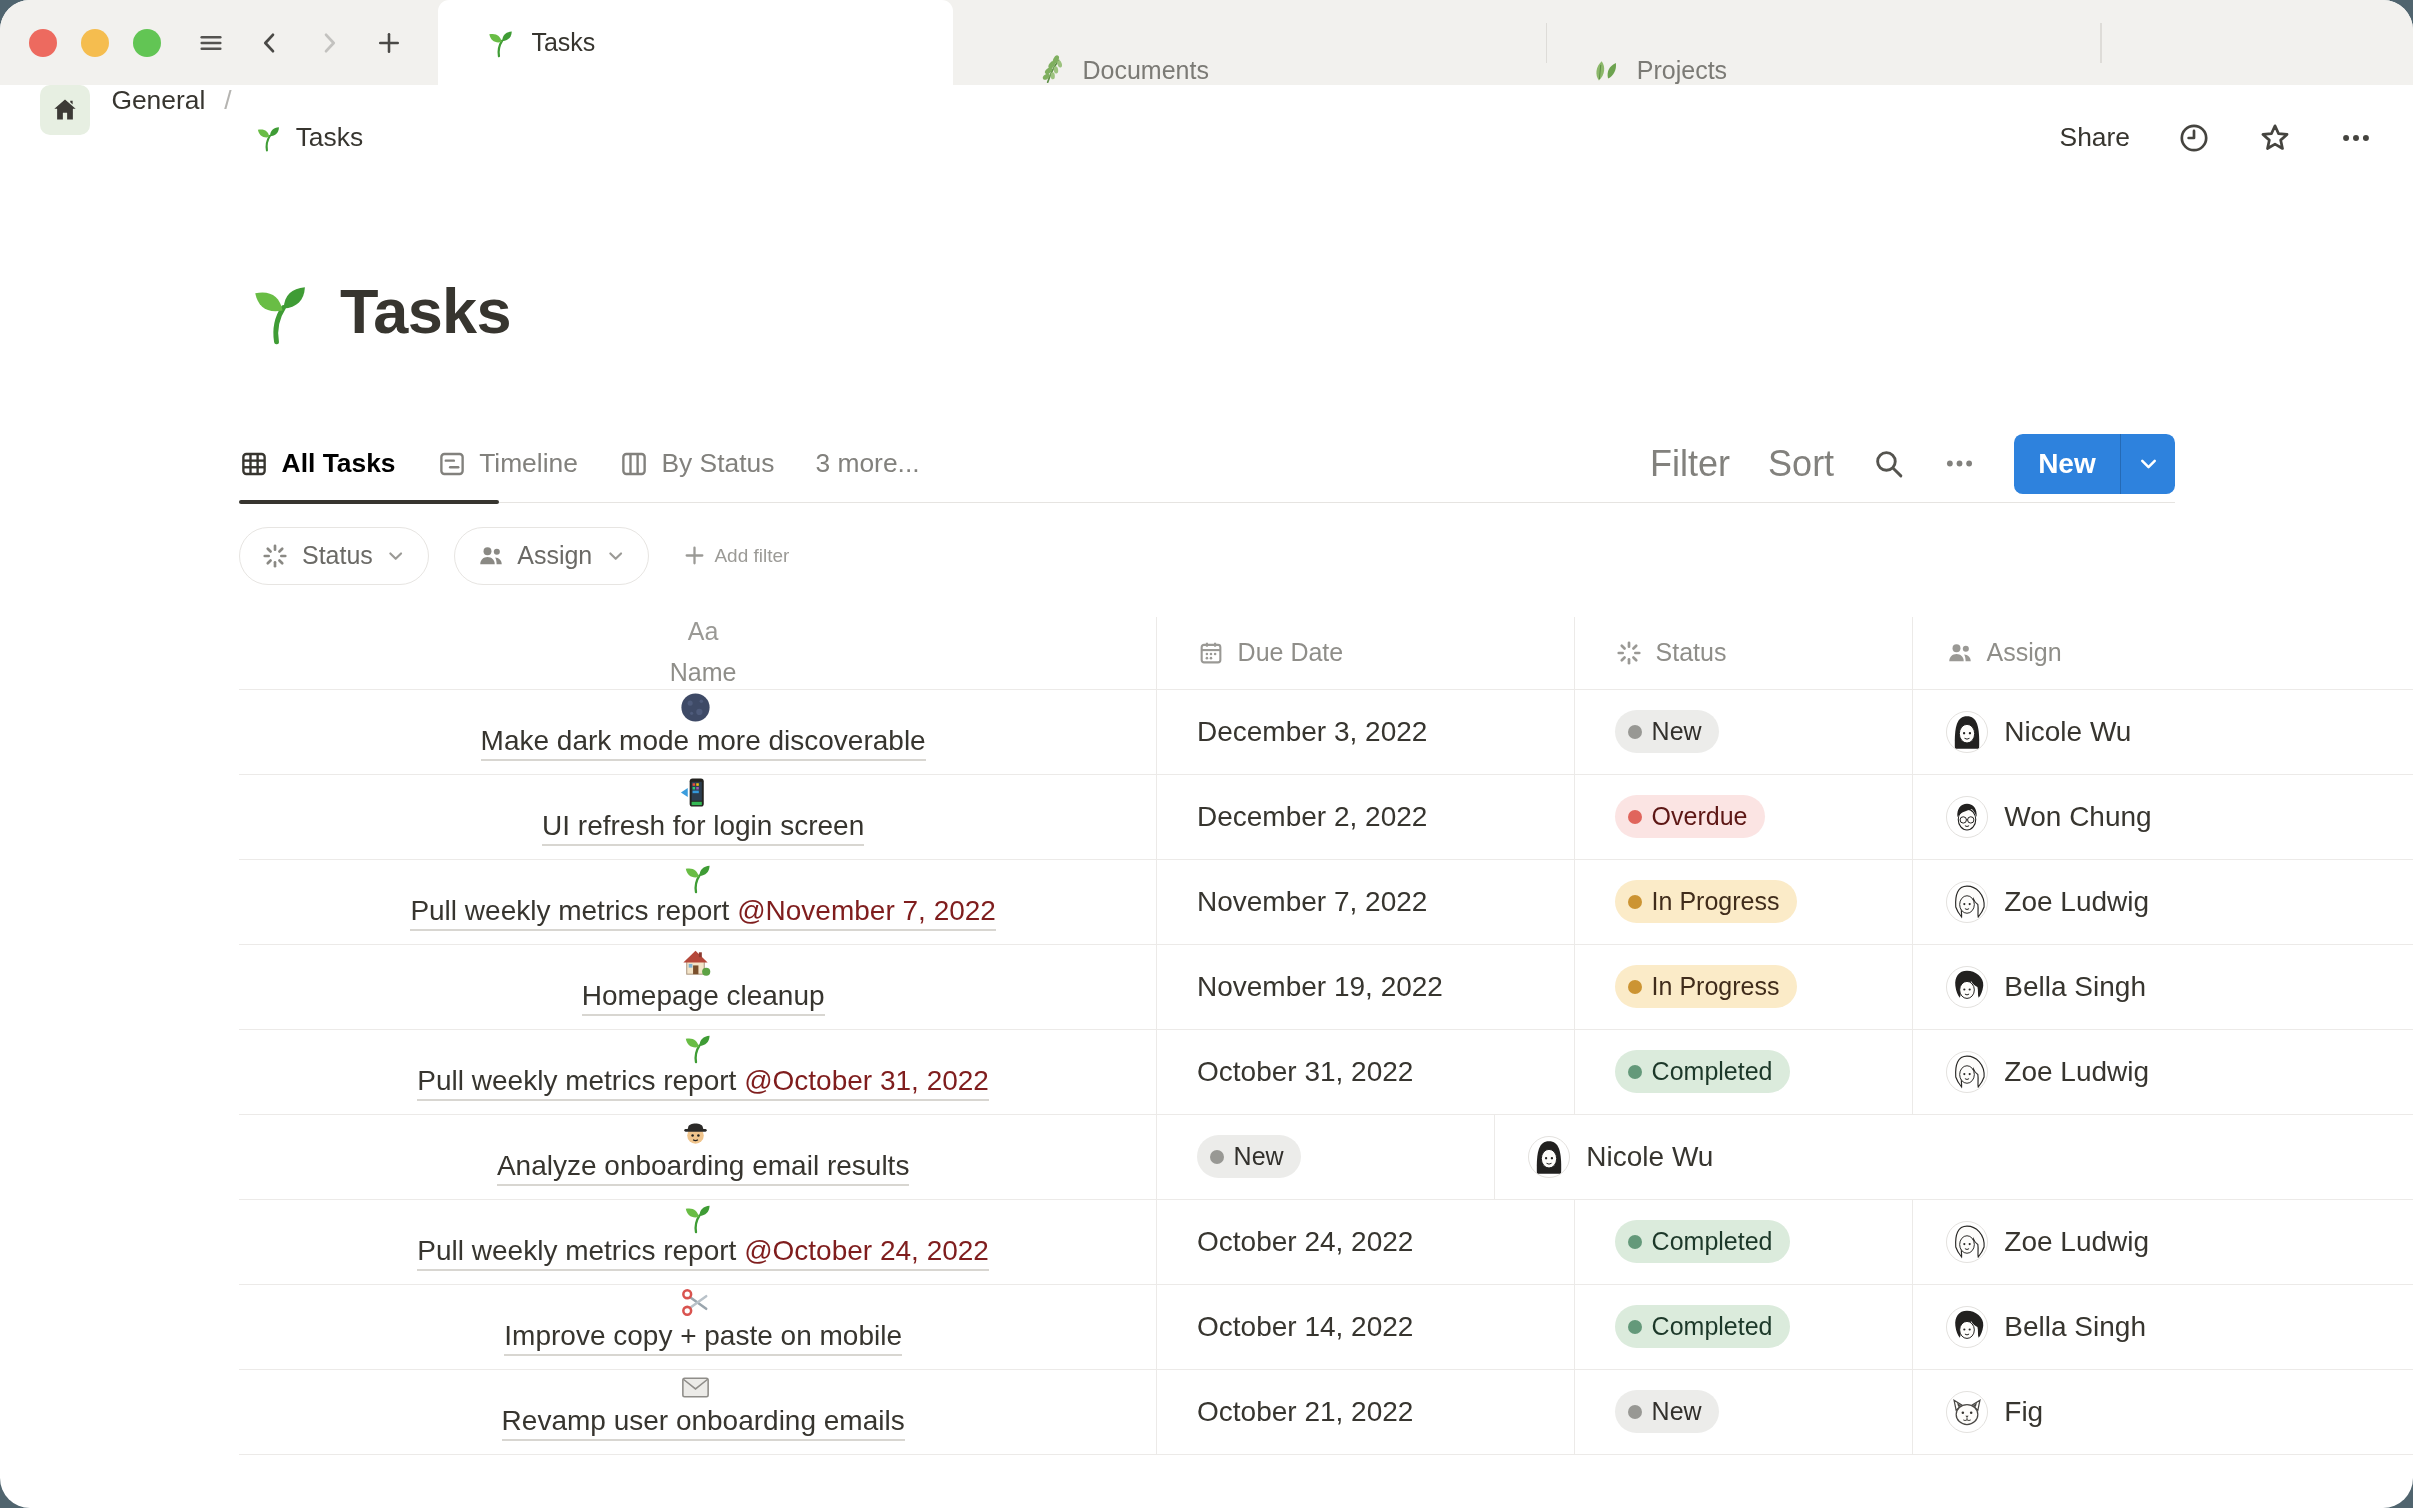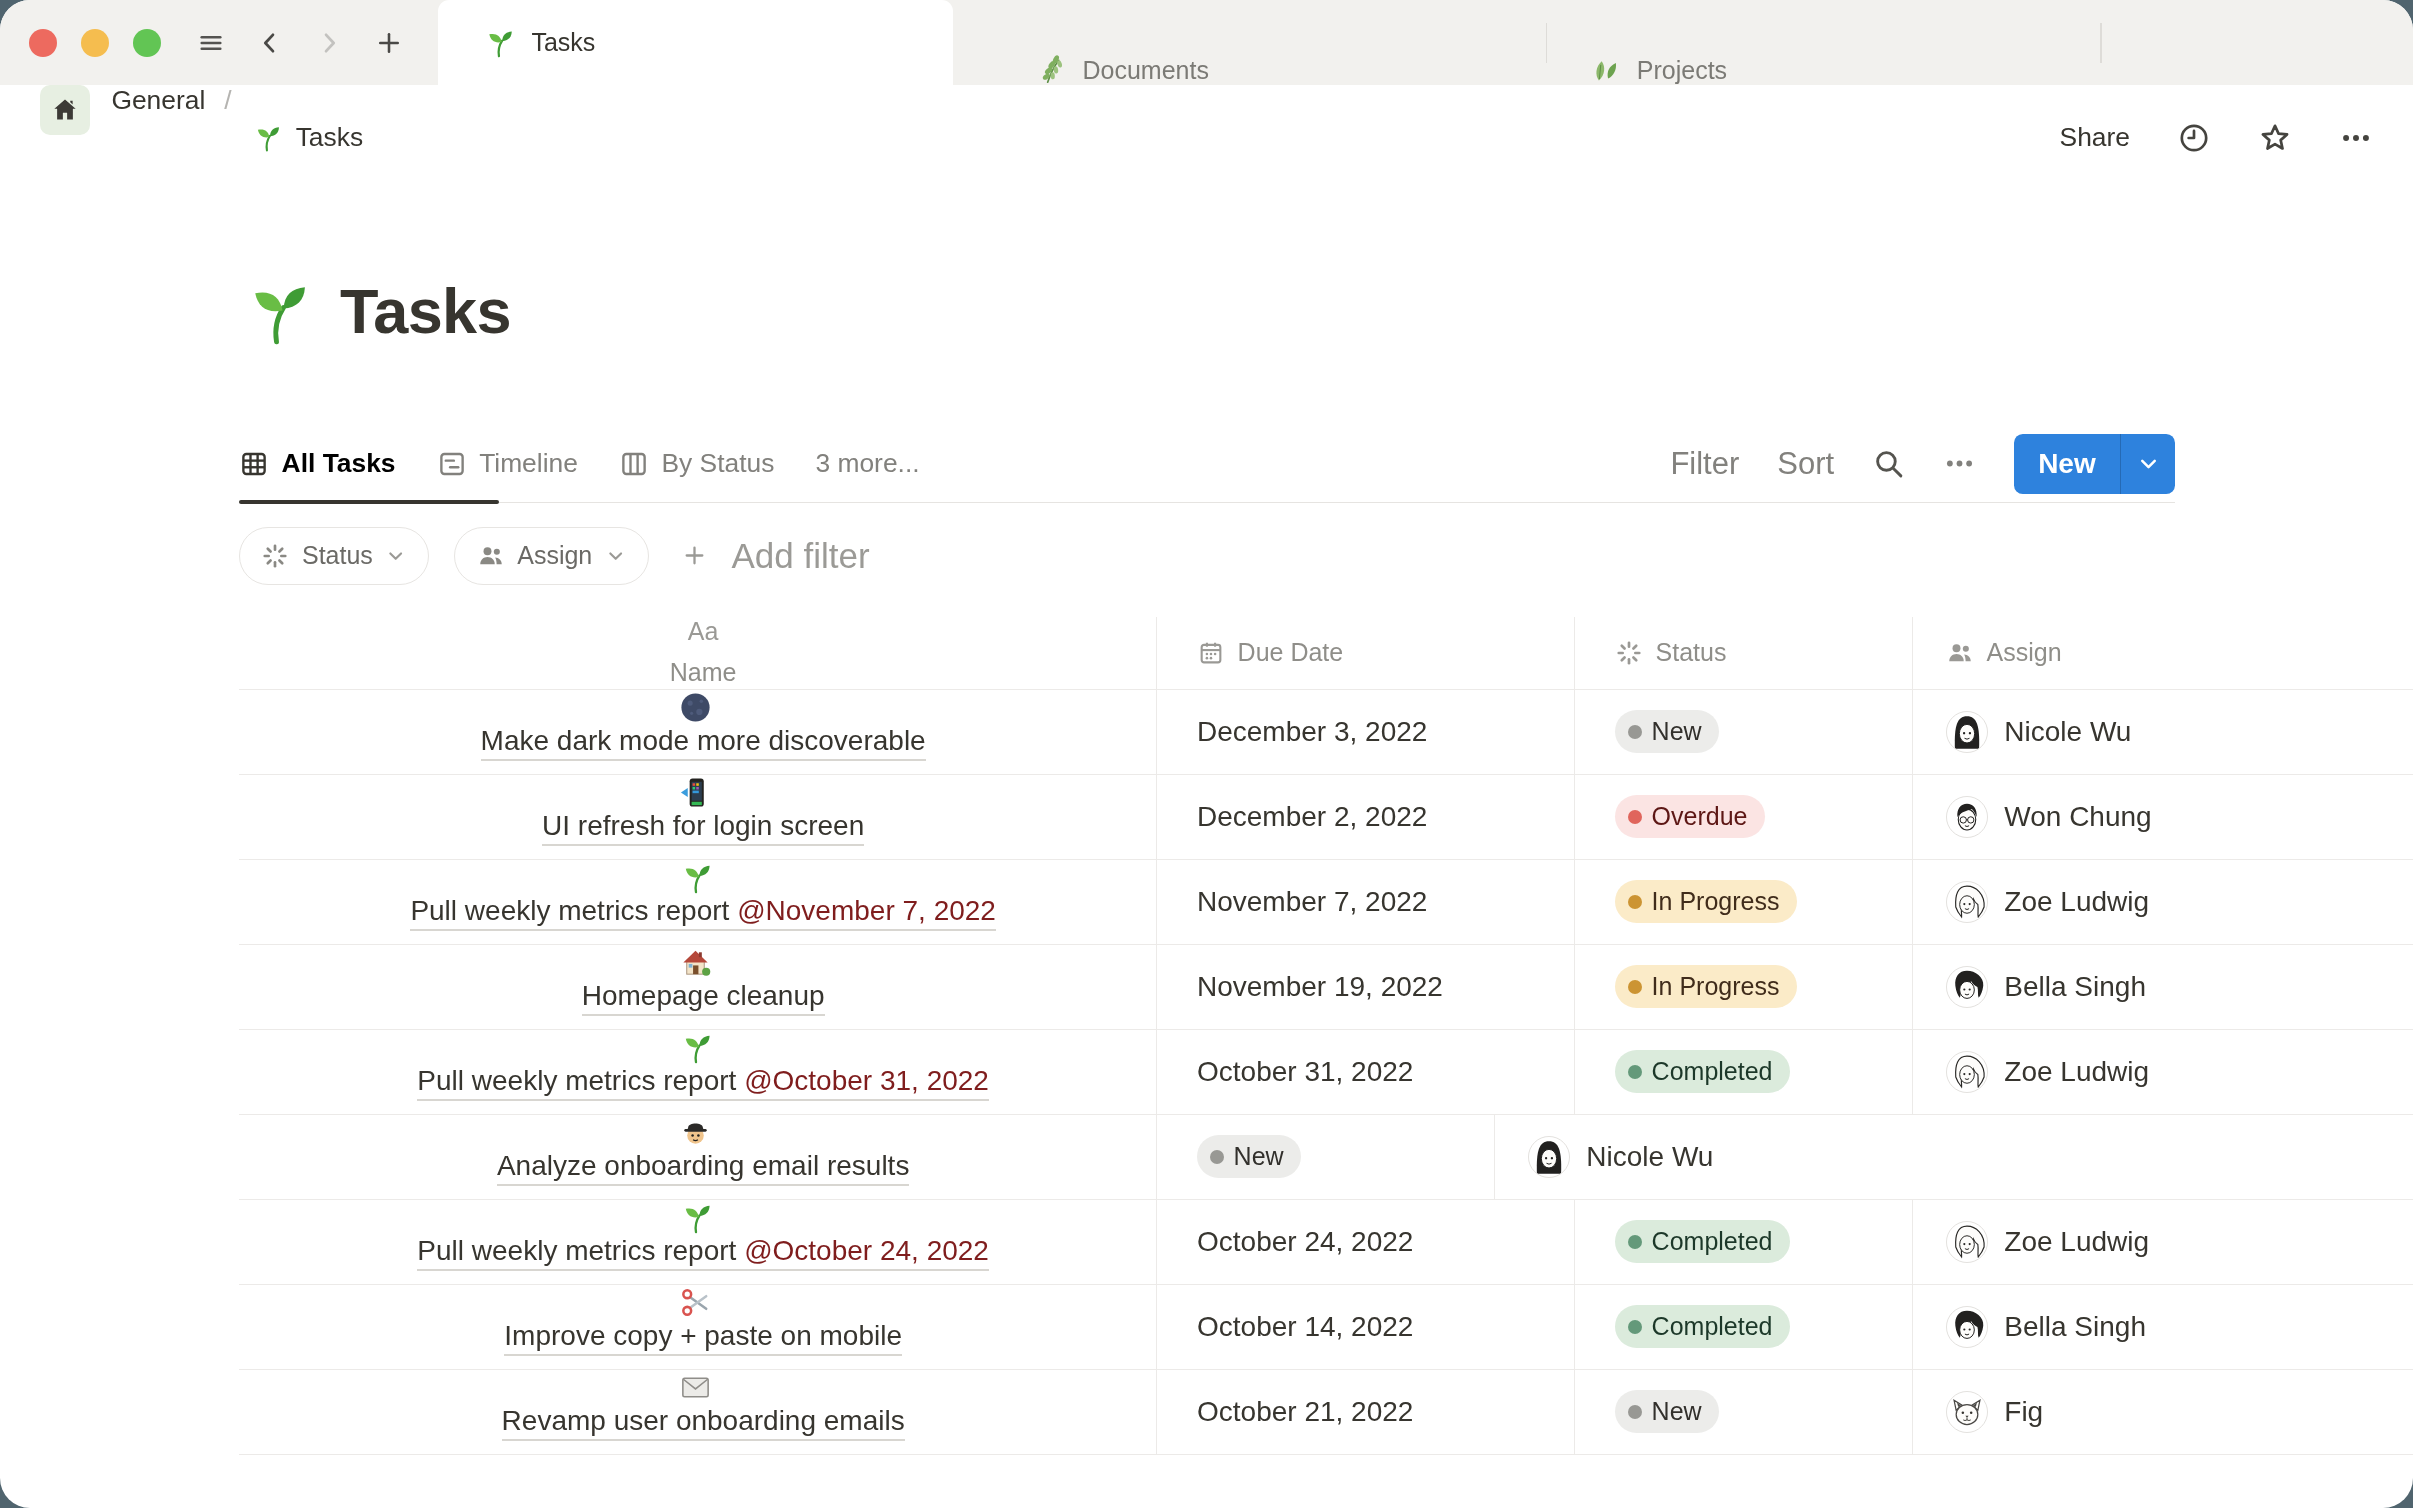--- a/index.html
+++ b/index.html
@@ -40,36 +40,36 @@
   .page-title{font-size:63px;font-weight:700;color:#37352f;letter-spacing:-0.6px;}
   .views-row{position:relative;margin-top:67px;width:1936px;display:flex;align-items:center;height:77px;border-bottom:1.3px solid #e6e4e1;}
   .vtab{display:flex;align-items:center;gap:12.6px;font-size:26.4px;color:#82817d;margin-right:41px;}
   .vtab .vicon{width:30px;height:30px;display:inline-flex;color:#82817d}
   .vtab .vicon svg{width:100%;height:100%}
   .vtab.active{color:#000000;font-weight:600;justify-content:flex-end;}
   .vtab.active .vicon{color:#37352f}
   .more-link{font-size:26.4px;color:#82817d;}
   .active-underline{position:absolute;left:0;bottom:-1.9px;width:260px;height:4.4px;background:#37352f;border-radius:2.5px;}
   .view-toolbar{margin-left:auto;display:flex;align-items:center;gap:38px;}
-  .tool-text{font-size:31px;color:#82817d;}
+  .tool-text{font-size:36px;color:#82817d;}
   .tool-icon{width:33px;height:33px;display:inline-flex;color:#55544f}
   .tool-icon svg{width:100%;height:100%}
   .new-btn{display:flex;align-items:stretch;background:#2e82dd;border-radius:8.8px;overflow:hidden;height:60px;}
   .new-btn .label{display:flex;align-items:center;padding:0 24px;color:#fff;font-size:28px;font-weight:600;}
   .new-btn .split{width:1.3px;background:rgba(0,0,0,0.18);}
   .new-btn .chev{display:flex;align-items:center;justify-content:center;width:54px;color:#fff;}
   .new-btn .chev svg{width:25px;height:25px}
   
   .chips-row{margin-top:22.6px;display:flex;align-items:center;gap:25px;height:60px;}
   .chip{display:flex;align-items:center;gap:12.6px;border:1.3px solid #e7e5e2;border-radius:38px;height:58px;padding:0 21.4px;font-size:25px;color:#6b6a66;background:#fff;box-sizing:border-box;}
   .chip .vicon{width:28px;height:28px;display:inline-flex;color:#8a8984}
   .chip .vicon svg{width:100%;height:100%}
   .chip .chev{width:21.4px;height:21.4px;display:inline-flex;color:#9b9a96}
   .chip .chev svg{width:100%;height:100%}
-  .add-filter{display:flex;align-items:center;gap:24px;font-size:35px;color:#9b9a96;margin-left:8.8px;}
+  .add-filter{display:flex;align-items:center;gap:7px;font-size:19px;color:#9b9a96;margin-left:8.8px;}
   .add-filter .vicon{width:25px;height:25px;display:inline-flex;color:#9b9a96}
   .add-filter .vicon svg{width:100%;height:100%}
   
   .table{margin-top:31px;width:2175px;}
   .thead{display:flex;height:72px;border-bottom:1.3px solid #eceae8;color:#8f8e89;font-size:25px;}
   .hcell{display:flex;align-items:center;gap:12.6px;box-sizing:border-box;}
   .hcell .vicon{width:28px;height:28px;display:inline-flex;color:#9a9995}
   .hcell .vicon svg{width:100%;height:100%}
   .aa{font-size:25px;color:#9a9995;}
   .c1{width:918px;padding-left:11.3px;border-right:1.3px solid #eceae8;flex-direction:column;}

